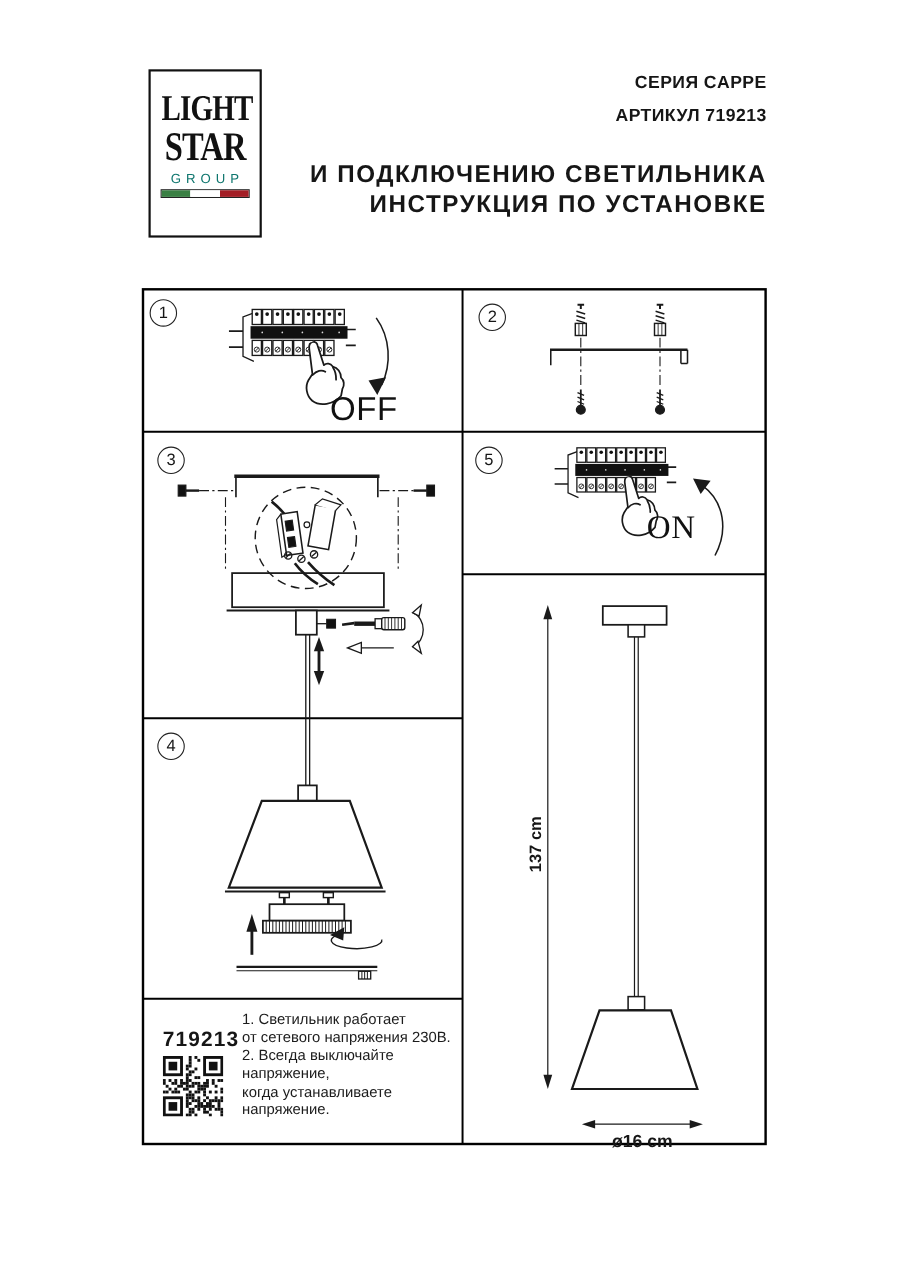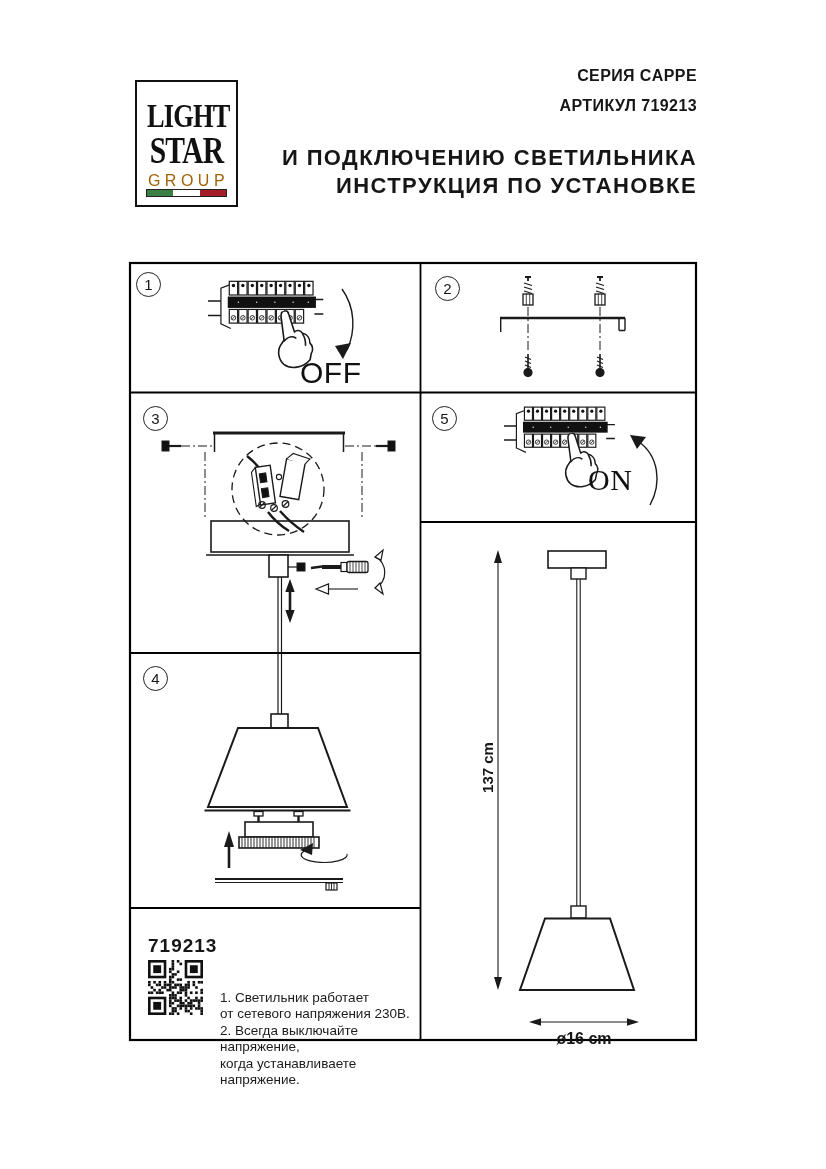--- a/index.html
+++ b/index.html
@@ -1,47 +1,47 @@
 <!DOCTYPE html>
 <html><head>
 <meta charset="utf-8">
 <style>
   html,body{margin:0;padding:0;background:#ffffff;}
   #page{position:relative;width:826px;height:1169px;background:#ffffff;overflow:hidden;
         font-family:"Liberation Sans",sans-serif;color:#161616;}
   .abs{position:absolute;}
   
-  #logo-box{left:135px;top:80px;width:103px;height:127px;border:2px solid #111;box-sizing:border-box;}
+  #logo-box{left:135px;top:63px;width:103px;height:153px;border:2px solid #111;box-sizing:border-box;}
   .logo-word{position:absolute;width:100%;text-align:center;font-family:"Liberation Serif",serif;
              font-weight:bold;color:#111;transform:scaleX(0.8);transform-origin:center;line-height:1;}
   #logo-w1{top:18px;font-size:33px;letter-spacing:-1px;}
   #logo-w2{top:50px;font-size:37px;letter-spacing:-1px;}
-  #logo-w3{top:91px;font-family:"Liberation Sans",sans-serif;font-weight:normal;font-size:16px;
-           color:#a16207;letter-spacing:4.5px;transform:none;text-indent:4px;}
+  #logo-w3{top:91px;font-family:"Liberation Sans",sans-serif;font-weight:normal;font-size:12px;
+           color:#0f766e;letter-spacing:4.5px;transform:none;text-indent:4px;}
   #logo-flag{position:absolute;left:9px;right:9px;top:107px;height:8px;border:1px solid #222;
              display:flex;box-sizing:border-box;}
   #logo-flag .seg{flex:1;height:100%;}
   
   #series-block{right:129px;top:61px;text-align:right;font-weight:bold;font-size:16px;
                 line-height:30px;letter-spacing:0.4px;}
   #title-block{right:129px;top:144px;text-align:right;font-weight:bold;font-size:22px;
                line-height:28px;letter-spacing:1.4px;}
   
   .step-circle{width:25px;height:25px;border:1.6px solid #222;border-radius:50%;
                display:flex;align-items:center;justify-content:center;font-size:15px;
                box-sizing:border-box;background:#fff;}
   
   .diag-label{font-size:30px;letter-spacing:0.5px;color:#111;}
   #dim-height{left:452px;top:759px;width:70px;text-align:center;font-size:15px;font-weight:bold;
               transform:rotate(-90deg);}
   #dim-diam{left:534px;top:998px;width:100px;text-align:center;font-size:16px;font-weight:bold;margin-top:32px;}
   
   #footer-article{left:148px;top:935px;font-size:19px;font-weight:bold;letter-spacing:1px;}
   #qr{left:148px;top:960px;}
-  #notes{left:220px;top:990px;width:205px;font-size:13.5px;line-height:16.4px;color:#1c1c1c;}
+  #notes{left:220px;top:919px;width:205px;font-size:13.5px;line-height:16.4px;color:#1c1c1c;}
   svg{display:block;}
   #lineart{left:0;top:0;}
 </style>
 </head>
 <body>
 
 <div id="page">
 
   <div class="abs" id="logo-box">
     <div class="logo-word" id="logo-w1">LIGHT</div>

